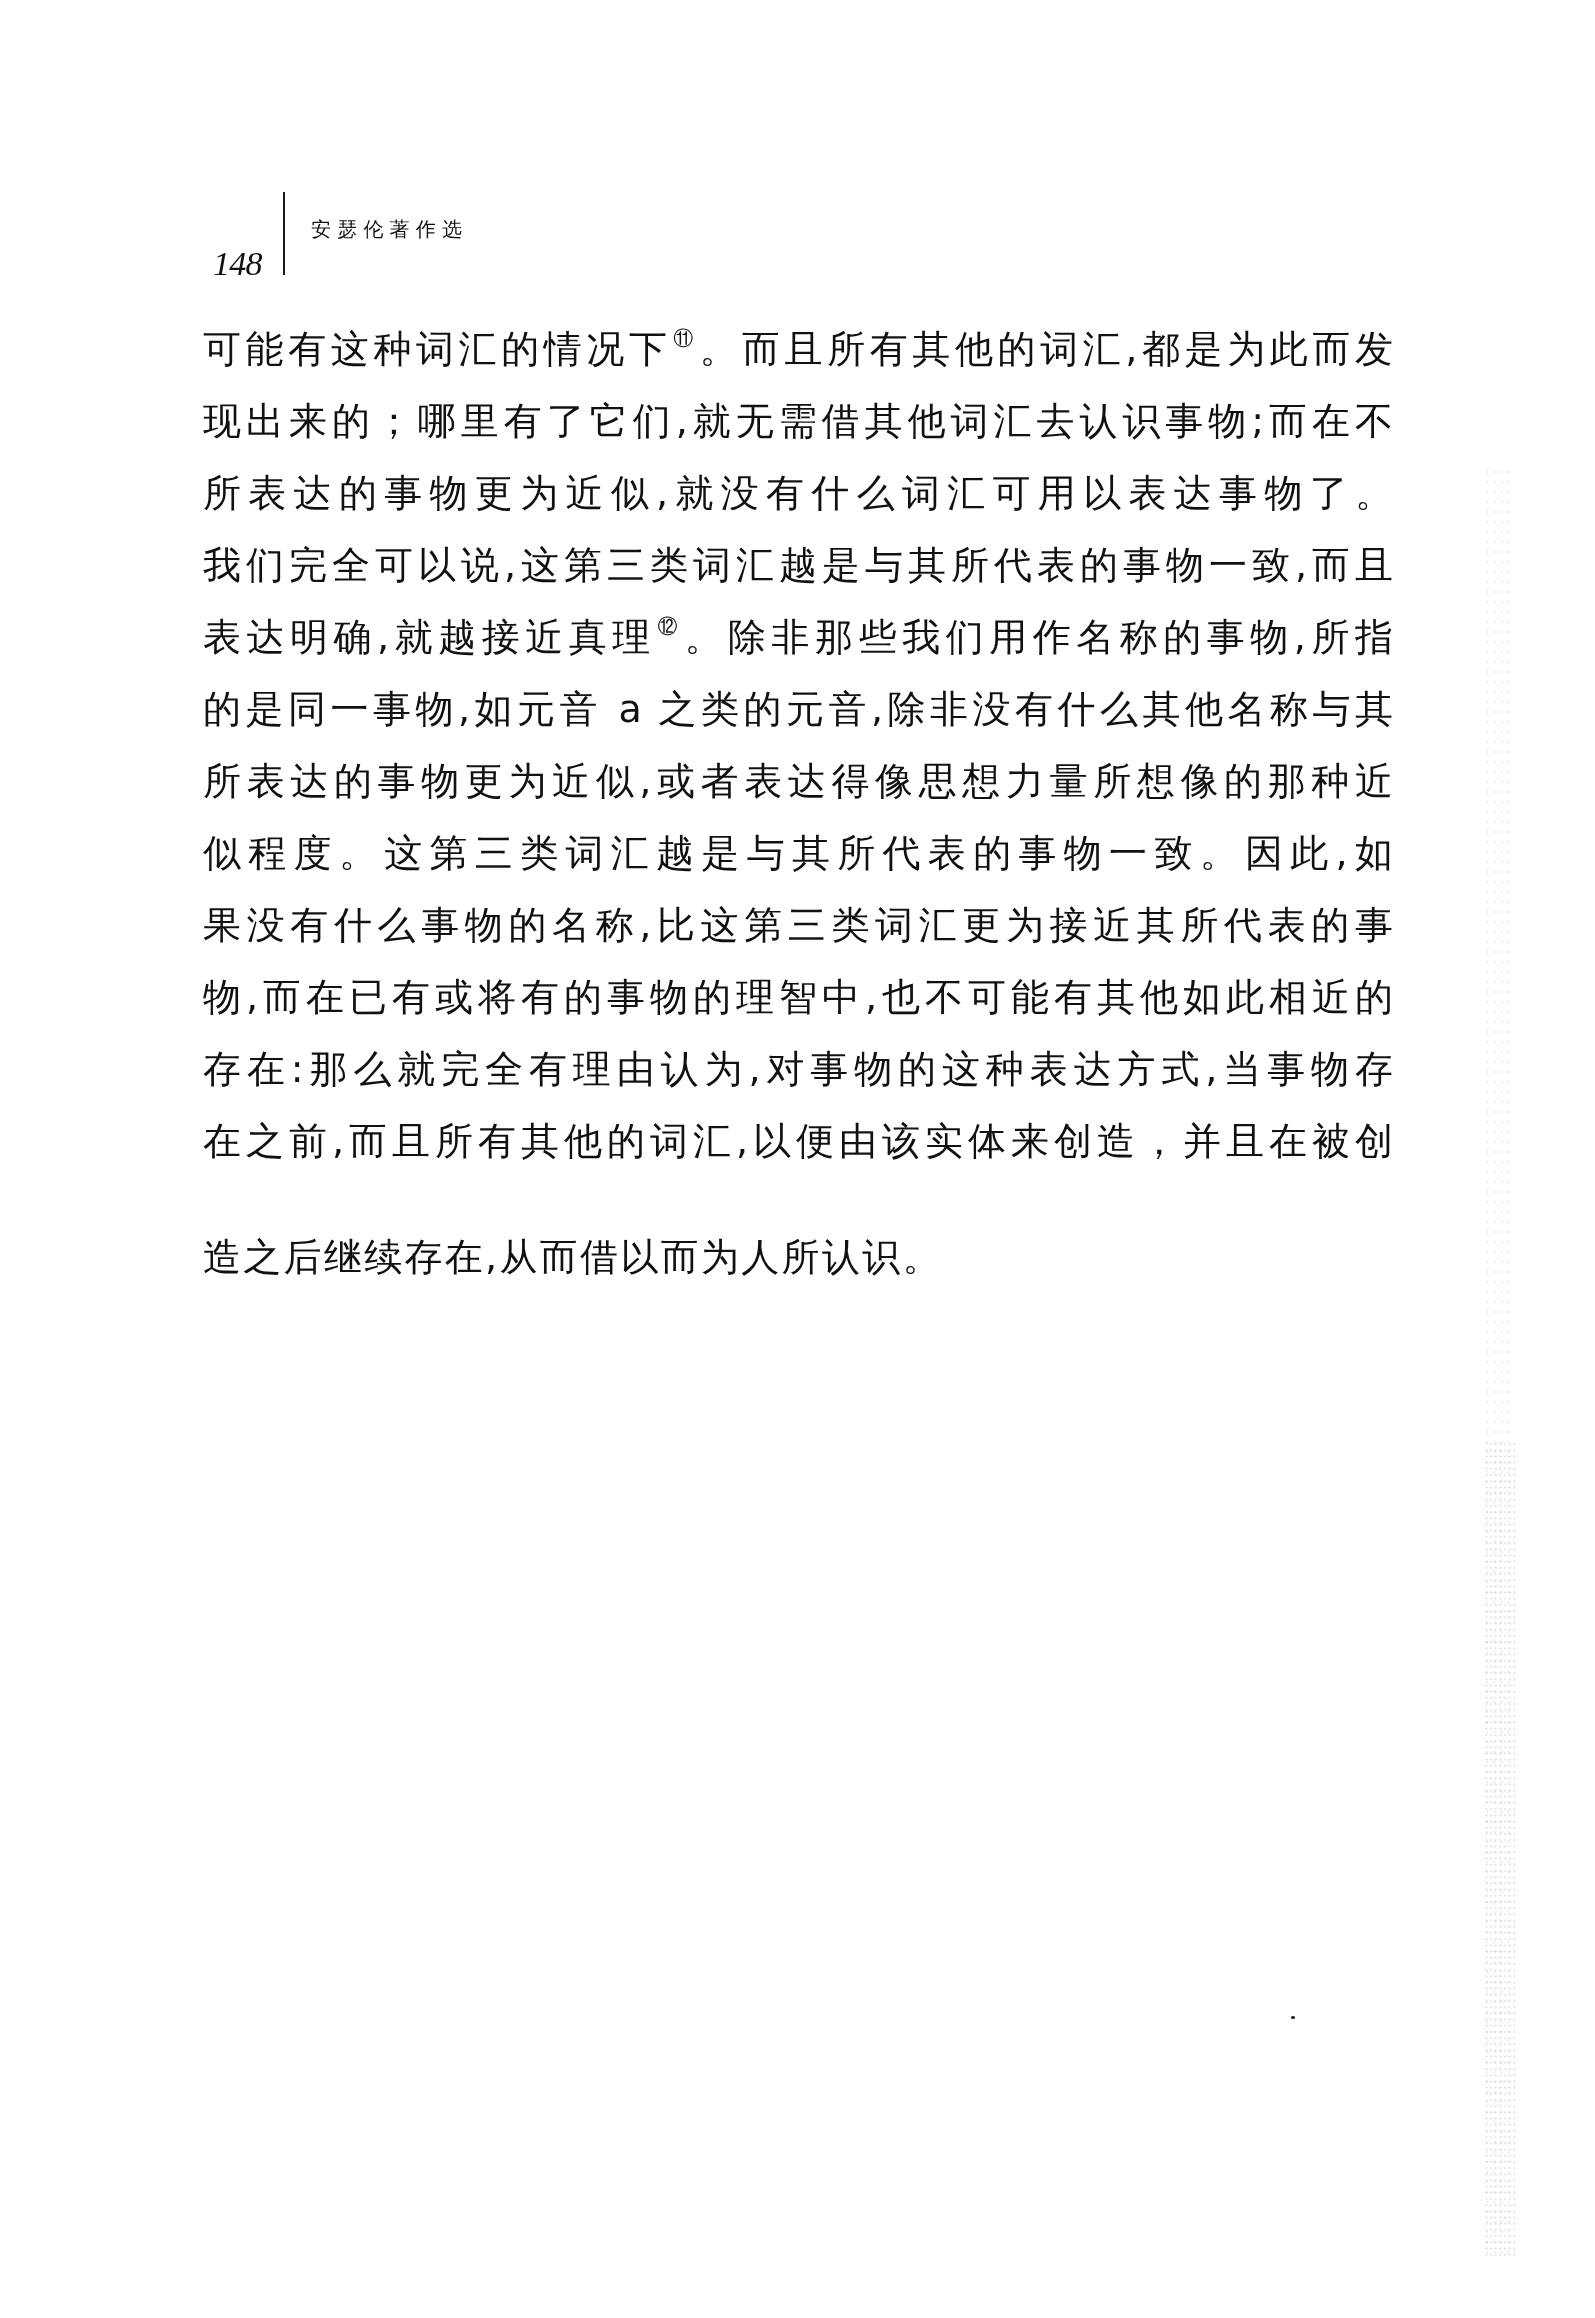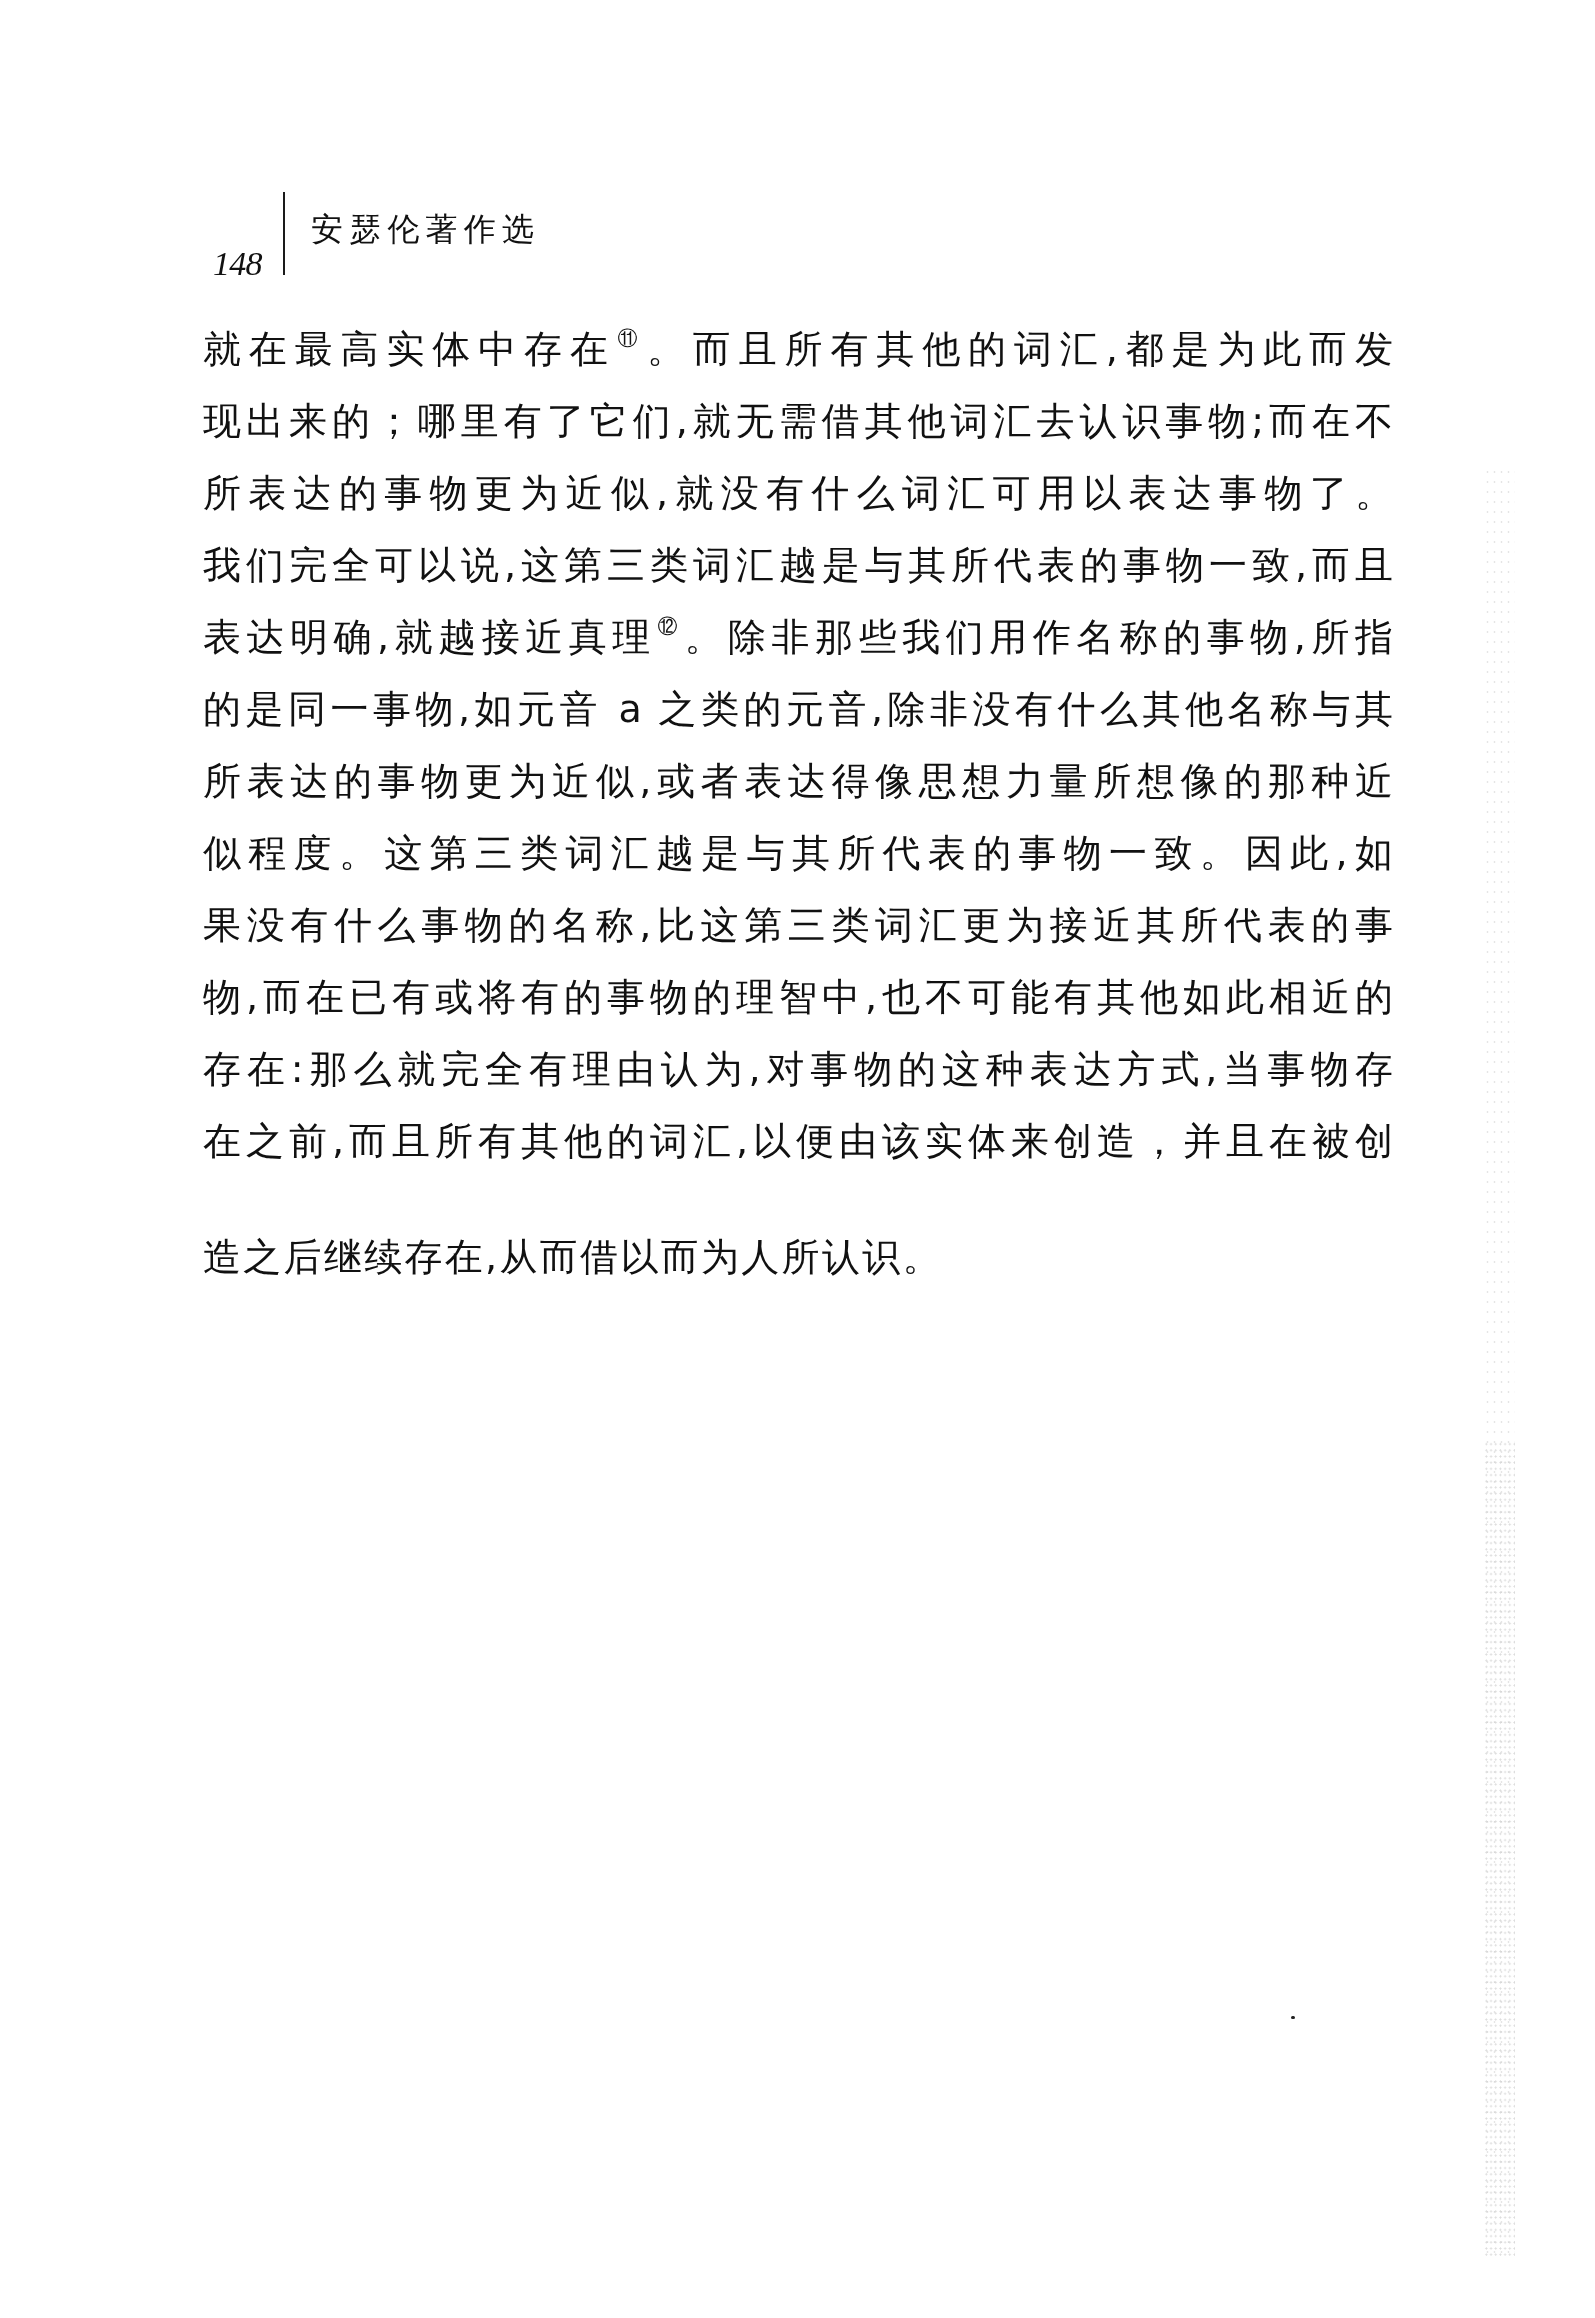--- a/index.html
+++ b/index.html
@@ -39,21 +39,21 @@
       top: 0;
       width: 2.3px;
       height: 83px;
       background: #1a1a1a;
     }
     .book-title {
       position: absolute;
       left: 101px;
       top: 20px;
       font-family: "DejaVu Sans", "Liberation Sans", sans-serif;
-      font-size: 32px;
+      font-size: 20px;
       line-height: 34px;
       letter-spacing: 6.2px;
       color: #111;
       white-space: nowrap;
     }
     .body-text {
       position: absolute;
       left: 203px;
       top: 321px;
       width: 1190px;
@@ -109,21 +109,21 @@
 </head>
 <body>
 
 <div class="running-head">
   <span class="page-number">148</span>
   <div class="head-rule"></div>
   <span class="book-title">安瑟伦著作选</span>
 </div>
 
 <div class="body-text">
-  <div class="line"><span class="seg">就在最高实体中存在</span><sup class="note-ref">⑪</sup><span class="seg">。而且所有其他的词汇,都是为此而发</span></div>
+  <div class="line"><span class="seg">可能有这种词汇的情况下</span><sup class="note-ref">⑪</sup><span class="seg">。而且所有其他的词汇,都是为此而发</span></div>
   <div class="line">现出来的；哪里有了它们,就无需借其他词汇去认识事物;而在不</div>
   <div class="line">所表达的事物更为近似,就没有什么词汇可用以表达事物了。</div>
   <div class="line">我们完全可以说,这第三类词汇越是与其所代表的事物一致,而且</div>
   <div class="line"><span class="seg">表达明确,就越接近真理</span><sup class="note-ref">⑫</sup><span class="seg">。除非那些我们用作名称的事物,所指</span></div>
   <div class="line">的是同一事物,如元音 a 之类的元音,除非没有什么其他名称与其</div>
   <div class="line">所表达的事物更为近似,或者表达得像思想力量所想像的那种近</div>
   <div class="line">似程度。这第三类词汇越是与其所代表的事物一致。因此,如</div>
   <div class="line">果没有什么事物的名称,比这第三类词汇更为接近其所代表的事</div>
   <div class="line">物,而在已有或将有的事物的理智中,也不可能有其他如此相近的</div>
   <div class="line">存在:那么就完全有理由认为,对事物的这种表达方式,当事物存</div>

